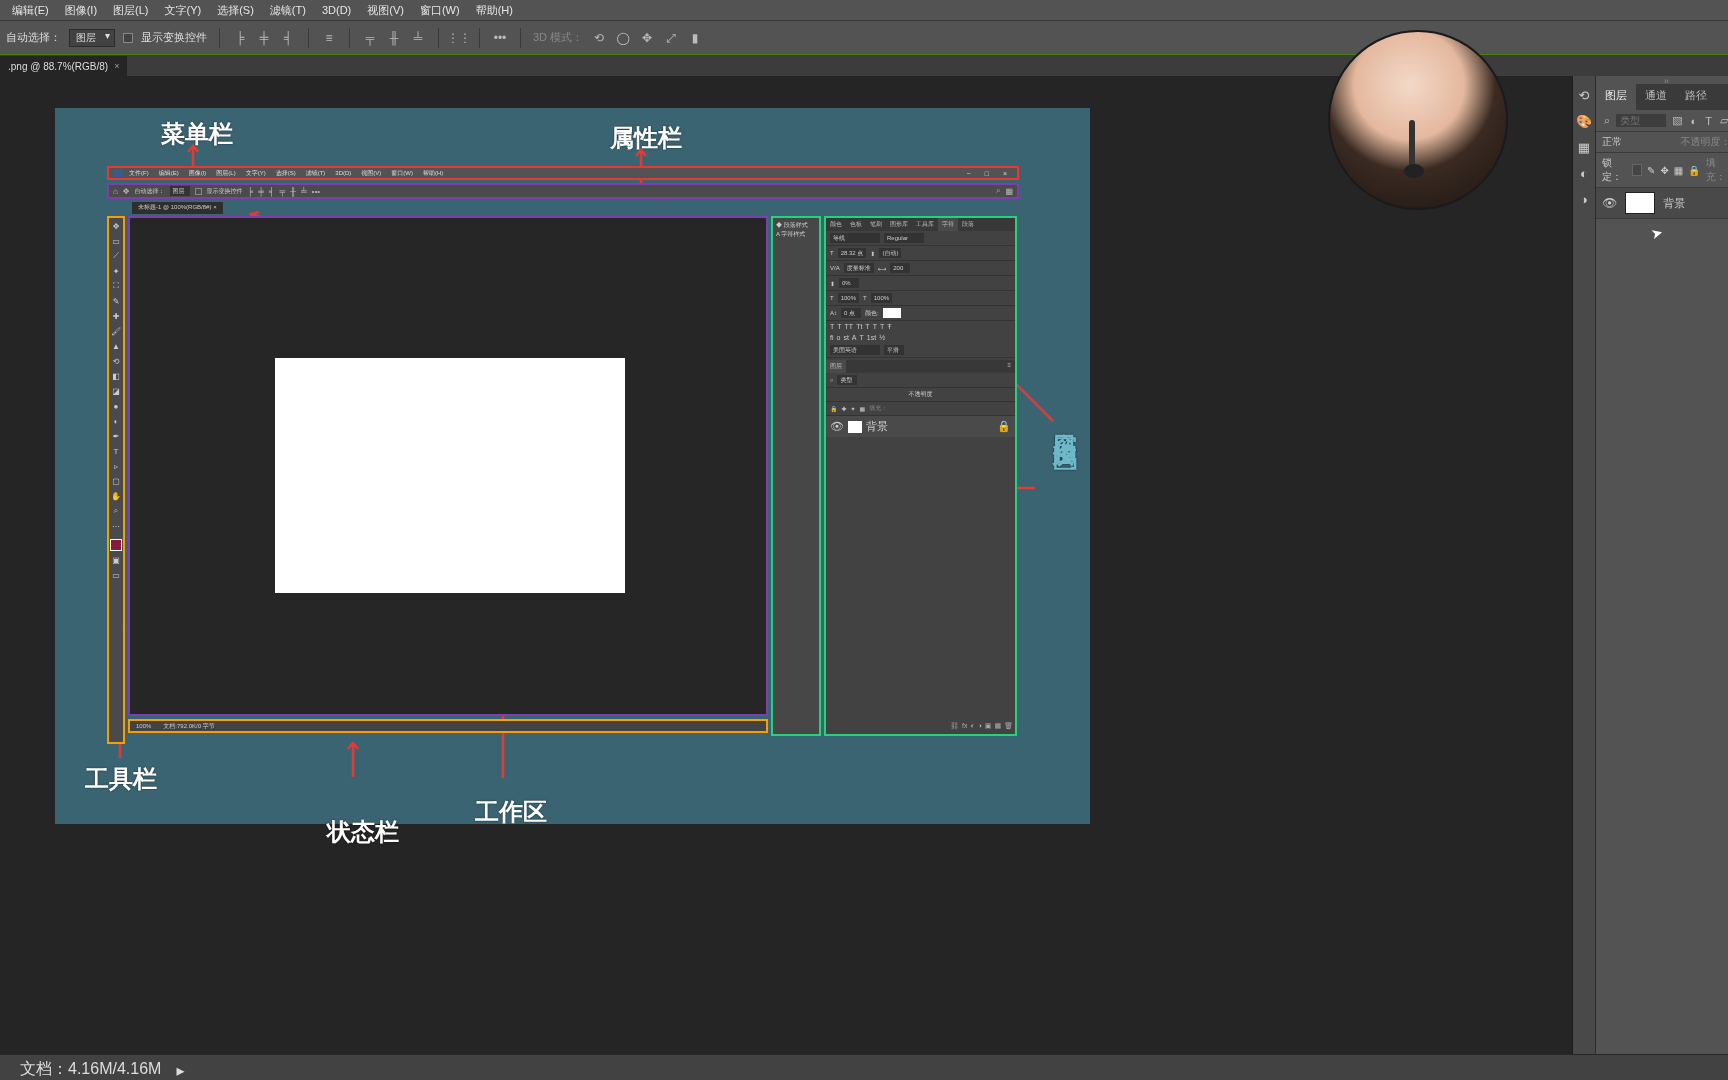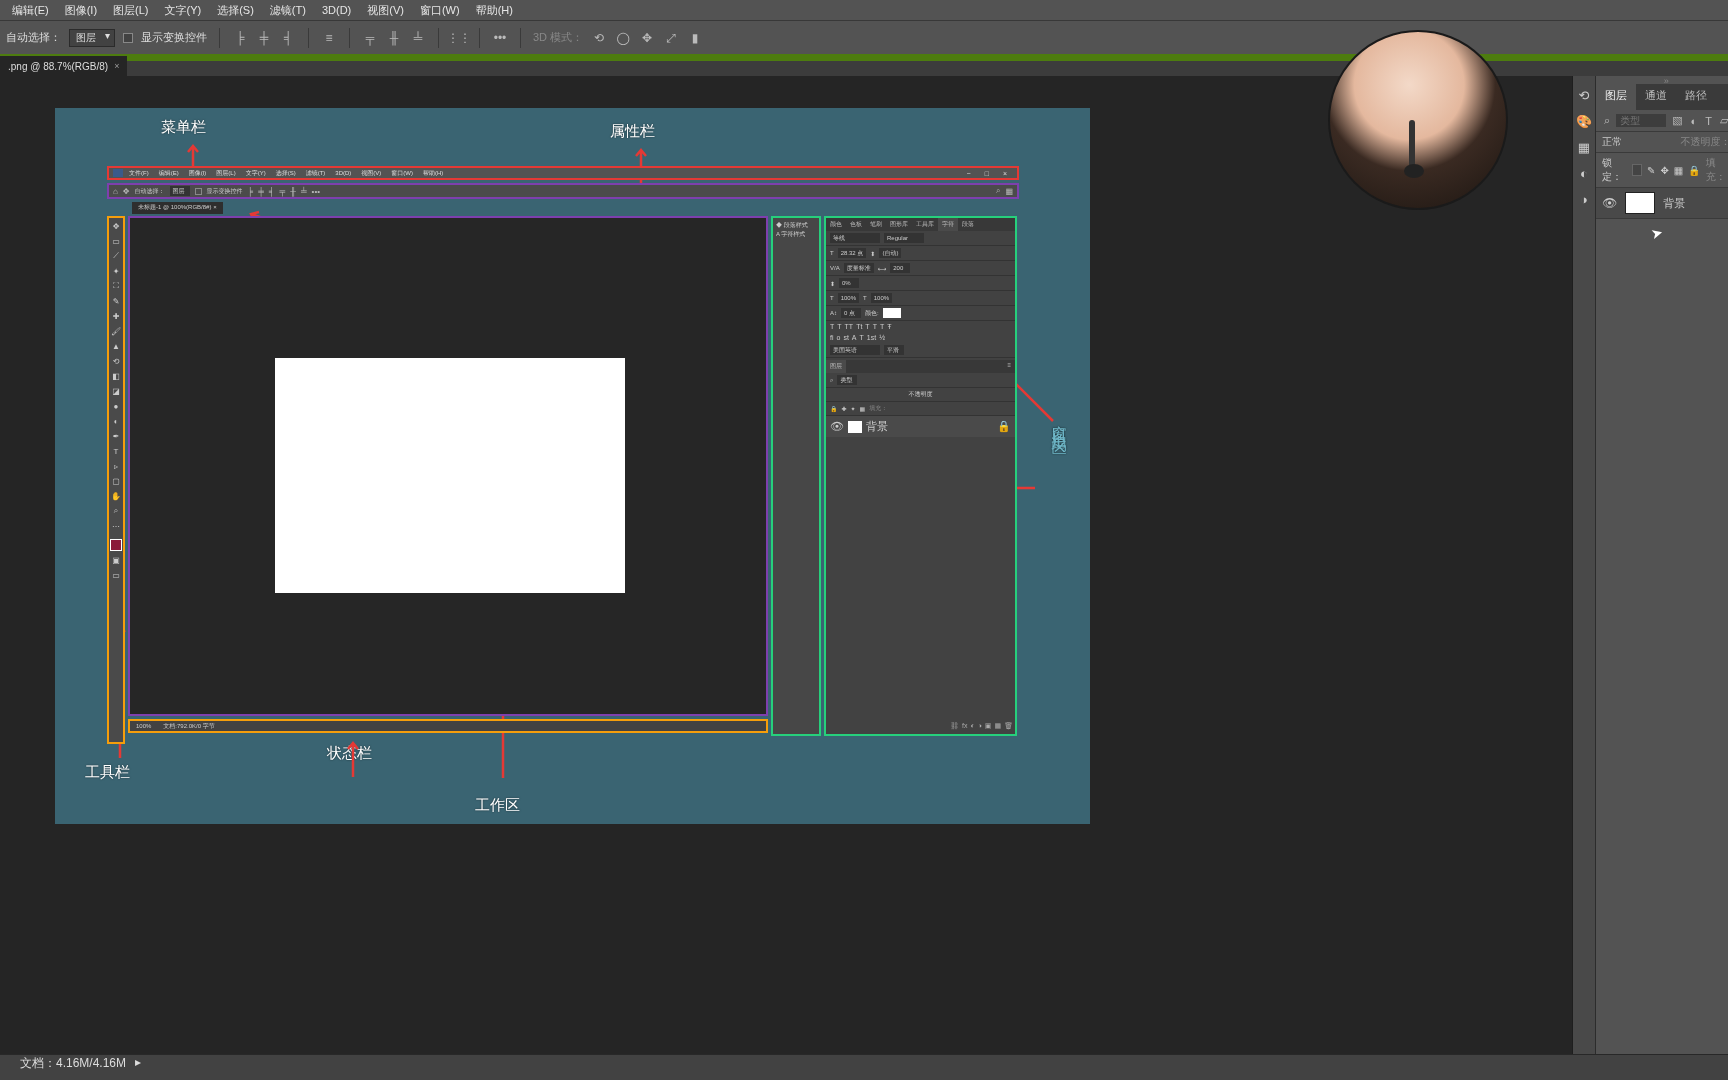--- a/index.html
+++ b/index.html
@@ -6,42 +6,42 @@
 body{width:1728px;height:1080px;background:#252525;overflow:hidden;color:#ccc;font-size:11px;position:relative}
 .menubar{height:20px;background:#535353;display:flex;align-items:center;padding-left:4px}
 .menubar span{padding:0 8px;font-size:11px;color:#e6e6e6;cursor:default}
 .optbar{height:34px;background:#535353;border-top:1px solid #383838;display:flex;align-items:center;padding:0 6px;gap:8px}
 .oselect{background:#424242;border:1px solid #2b2b2b;padding:1px 18px 1px 6px;font-size:10px;color:#ddd;position:relative}
 .oselect::after{content:'▾';position:absolute;right:4px;top:0}
 .ocheck{width:10px;height:10px;border:1px solid #888;background:#424242}
 .olabel{font-size:11px;color:#ddd}
 .oicon{width:16px;height:16px;display:inline-flex;align-items:center;justify-content:center;color:#bbb;font-size:12px}
 .osep{width:1px;height:20px;background:#3a3a3a;margin:0 4px}
-.tabrow{height:22px;background:#3c3c3c;border-top:7px solid #4d7c0f;display:flex;align-items:flex-end}
+.tabrow{height:22px;background:#3c3c3c;border-top:1px solid #4d7c0f;display:flex;align-items:flex-end}
 .tab{background:#252525;height:20px;padding:2px 8px;font-size:10px;color:#ddd;display:flex;align-items:center;gap:6px}
 .tab .x{font-size:9px;color:#999}
 .main{position:absolute;top:76px;left:0;right:156px;bottom:26px;background:#252525}
 .canvas-stage{position:absolute;top:32px;left:55px;width:1035px;height:716px;background:#3a6472}
 .rstrip{position:absolute;top:76px;right:0;width:156px;bottom:0;background:#535353;border-left:1px solid #1e1e1e;display:flex}
 .iconcol{width:30px;background:#494949;border-right:1px solid #2c2c2c;padding-top:4px}
 .iconcol div{width:22px;height:22px;margin:4px auto;display:flex;align-items:center;justify-content:center;color:#ccc;font-size:13px}
 .panelcol{flex:1;display:flex;flex-direction:column}
 .ptabs{display:flex;height:26px;background:#3a3a3a;font-size:11px}
 .ptab{padding:4px 9px;color:#bbb}
 .ptab.act{background:#535353;color:#eee}
 .psearch{display:flex;align-items:center;padding:4px 6px;gap:4px;border-bottom:1px solid #3a3a3a}
 .psearch input{background:#3d3d3d;border:none;padding:1px 4px;width:50px;color:#ccc;font-size:10px}
 .psearch .pi{font-size:11px;color:#bbb;padding:0 2px}
 .pmode{display:flex;align-items:center;padding:3px 6px;gap:6px;font-size:10px;border-bottom:1px solid #3a3a3a}
 .plock{display:flex;align-items:center;padding:3px 6px;gap:5px;font-size:10px;border-bottom:1px solid #3a3a3a}
 .plock .li{width:12px;height:12px;border:1px solid #666;background:#444}
 .layerrow{display:flex;align-items:center;padding:4px 6px;gap:8px;background:#494949;border-bottom:1px solid #3a3a3a}
 .eye{font-size:12px}
 .thumb{width:30px;height:22px;background:#fff;border:1px solid #222}
-.statusbar{position:absolute;bottom:0;left:0;right:0;height:26px;background:#424242;border-top:1px solid #282828;display:flex;align-items:flex-start;padding:0 20px;font-size:12px;color:#ddd;gap:9px}
+.statusbar{position:absolute;bottom:0;left:0;right:0;height:26px;background:#424242;border-top:1px solid #282828;display:flex;align-items:flex-end;padding:0 20px;font-size:16px;color:#ddd;gap:15px}
 
 
 .inner{position:absolute;top:58px;left:52px;width:912px;height:578px}
 .inner-menubar{position:absolute;top:0;left:0;right:0;height:14px;background:#535353;border:2px solid #e53935;display:flex;align-items:center;padding-left:4px;gap:2px}
 .inner-menubar span{font-size:6px;color:#ddd;padding:0 4px}
 .inner-wctrl{margin-left:auto;display:flex;gap:6px;padding-right:6px}
 .inner-wctrl span{font-size:7px}
 .inner-opt{position:absolute;top:17px;left:0;right:0;height:16px;background:#4b4b4b;border:2px solid #7e3fae;display:flex;align-items:center;padding:0 4px;gap:5px}
 .inner-opt span{font-size:6px;color:#ccc}
 .inner-opt .icn{font-size:8px;color:#bbb}
@@ -64,21 +64,21 @@
 .idinput{background:#333;padding:0 3px;font-size:6px;color:#ccc;min-width:20px;height:10px;display:inline-flex;align-items:center}
 .idswatch{width:18px;height:10px;background:#fff}
 .idbuttons{display:flex;gap:3px;padding:2px 4px}
 .idbuttons span{font-size:7px;color:#ccc}
 .idlayerrow{display:flex;align-items:center;padding:3px 4px;gap:4px;background:#4a4a4a}
 .idlayerrow .th{width:14px;height:12px;background:#fff}
 .idfoot{position:absolute;bottom:2px;left:0;right:0;display:flex;justify-content:flex-end;gap:3px;padding:2px}
 .idfoot span{font-size:7px;color:#aaa}
 
 
-.anno{position:absolute;color:#fff;font-size:15px;font-weight:normal;white-space:nowrap;text-shadow:0 0 2px rgba(0,0,0,.6)}
+.anno{position:absolute;color:#fff;font-size:24px;font-weight:bold;white-space:nowrap;text-shadow:0 0 2px rgba(0,0,0,.6)}
 .anno-teal{color:#6fb8c9}
 .arrow{position:absolute}
 .avatar{position:absolute;top:30px;right:220px;width:180px;height:180px;border-radius:50%;background:radial-gradient(circle at 45% 30%,#f3d9c8 0%,#e4b89e 35%,#3a2a22 55%,#1a1410 100%);border:2px solid #1a1a1a;overflow:hidden}
 .avatar::before{content:'';position:absolute;top:50%;left:45%;width:6px;height:50px;background:#333;border-radius:3px}
 .avatar::after{content:'';position:absolute;top:75%;left:42%;width:20px;height:14px;background:#222;border-radius:50%}
 .cursor{position:absolute;top:225px;right:65px;font-size:14px;color:#fff;transform:rotate(-15deg)}
 </style>
 </head>
 <body>
 
@@ -130,21 +130,21 @@
   </div>
 </div>
 
 <div class="main">
   <div class="canvas-stage">
 
     <div class="anno" style="top:10px;left:106px">菜单栏</div>
     <div class="anno" style="top:14px;left:555px">属性栏</div>
     <div class="anno" style="top:174px;left:360px">文件标签栏</div>
     <div class="anno" style="top:655px;left:30px">工具栏</div>
-    <div class="anno" style="top:636px;left:272px">状态栏</div>
+    <div class="anno" style="top:708px;left:272px">状态栏</div>
     <div class="anno" style="top:688px;left:420px">工作区</div>
     <div class="anno anno-teal" style="top:510px;left:727px;writing-mode:vertical-rl;letter-spacing:4px">扩展窗口区</div>
     <div class="anno anno-teal" style="top:305px;left:994px;writing-mode:vertical-rl;letter-spacing:4px">窗口泊坞区</div>
 
     <svg class="arrow" style="top:30px;left:132px" width="12" height="30">
         <path d="M6 30 L6 8 M1 14 L6 8 L11 14" stroke="#e53935" stroke-width="2.5" fill="none"></path>
       </svg>
     <svg class="arrow" style="top:34px;left:580px" width="12" height="46">
         <path d="M6 46 L6 8 M1 14 L6 8 L11 14" stroke="#e53935" stroke-width="2.5" fill="none"></path>
       </svg>

